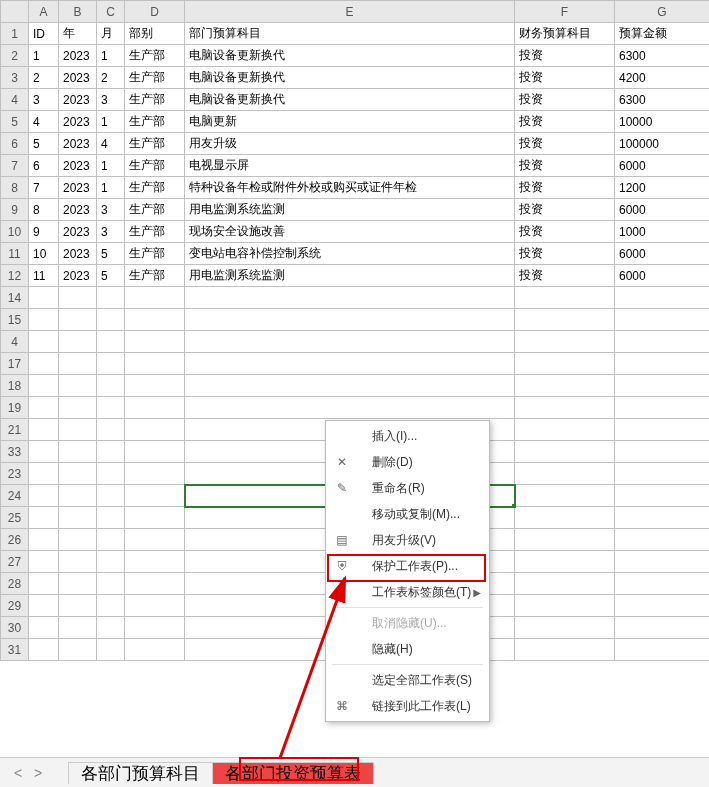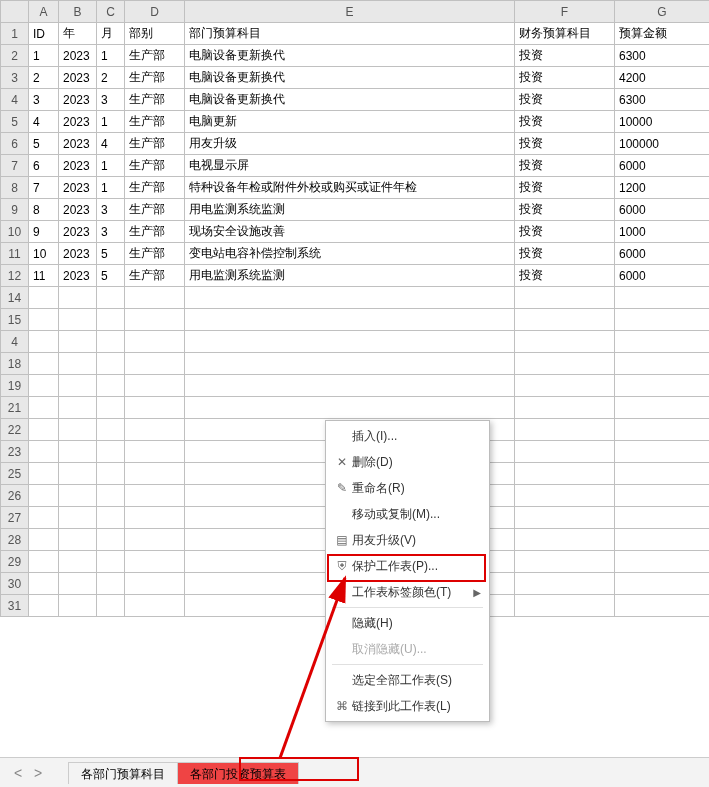--- a/index.html
+++ b/index.html
@@ -17,34 +17,34 @@
 .colF { width: 100px; }
 .colG { width: 95px; }
 .selcell { border: 2px solid #2e7d32 !important; position: relative; }
 .selcell::after { content: ""; position: absolute; right: -3px; bottom: -3px; width: 5px; height: 5px; background: #2e7d32; }
 
 
 .ctxmenu { position: absolute; left: 325px; top: 420px; width: 165px; background: #fff; border: 1px solid #bcbcbc; box-shadow: 2px 2px 6px rgba(0,0,0,0.25); z-index: 50; padding: 2px 0; }
 .mitem { display: flex; align-items: center; height: 26px; padding: 0 8px 0 6px; color: #333; cursor: default; }
 .mitem.disabled { color: #aaa; }
 .mitem .micon { width: 20px; display: inline-flex; justify-content: center; font-size: 12px; color: #666; }
-.mitem .mlabel { flex: 1; }
+.mitem .mlabel { flex: 1; margin-left: 20px; }
 .mitem .msub { font-size: 10px; color: #666; }
 .msep { height: 1px; background: #e0e0e0; margin: 2px 6px; }
 .hl { position: absolute; border: 2px solid #d00; pointer-events: none; z-index: 60; }
 .hl1 { left: 327px; top: 554px; width: 159px; height: 28px; }
 .hl2 { left: 239px; top: 757px; width: 120px; height: 24px; }
 
 
 .arrow { position: absolute; z-index: 55; pointer-events: none; }
 
 
 .tabbar { position: absolute; left: 0; right: 0; bottom: 0; height: 30px; background: #f3f3f3; border-top: 1px solid #ccc; display: flex; align-items: center; padding-left: 8px; }
 .navbtn { width: 20px; text-align: center; color: #888; font-size: 14px; }
-.tab { height: 22px; line-height: 22px; padding: 0 12px; border: 1px solid #ccc; border-bottom: none; margin-right: -1px; background: #f3f3f3; font-size: 12px; }
+.tab { height: 22px; line-height: 22px; padding: 0 12px; border: 1px solid #ccc; border-bottom: none; margin-right: -1px; background: #f3f3f3; font-size: 17px; }
 .tab.active { background: #ef4444; }
 </style>
 </head>
 <body>
 
 <div class="sheet">
 <table>
   <colgroup>
     <col style="width:28px">
         <col class="colA">
@@ -212,20 +212,30 @@
           <td class="rowhdr">4</td>
           <td></td>
           <td></td>
           <td></td>
           <td></td>
           <td></td>
           <td></td>
           <td></td>
         </tr>
         <tr>
+          <td class="rowhdr">17</td>
+          <td></td>
+          <td></td>
+          <td></td>
+          <td></td>
+          <td></td>
+          <td></td>
+          <td></td>
+        </tr>
+        <tr>
           <td class="rowhdr">18</td>
           <td></td>
           <td></td>
           <td></td>
           <td></td>
           <td></td>
           <td></td>
           <td></td>
         </tr>
         <tr>
@@ -242,36 +252,46 @@
           <td class="rowhdr">21</td>
           <td></td>
           <td></td>
           <td></td>
           <td></td>
           <td></td>
           <td></td>
           <td></td>
         </tr>
         <tr>
-          <td class="rowhdr">22</td>
+          <td class="rowhdr">33</td>
           <td></td>
           <td></td>
           <td></td>
           <td></td>
           <td></td>
           <td></td>
           <td></td>
         </tr>
         <tr>
           <td class="rowhdr">23</td>
           <td></td>
           <td></td>
           <td></td>
           <td></td>
           <td></td>
+          <td></td>
+          <td></td>
+        </tr>
+        <tr>
+          <td class="rowhdr">24</td>
+          <td></td>
+          <td></td>
+          <td></td>
+          <td></td>
+          <td class="selcell"></td>
           <td></td>
           <td></td>
         </tr>
         <tr>
           <td class="rowhdr">25</td>
           <td></td>
           <td></td>
           <td></td>
           <td></td>
           <td></td>
@@ -366,27 +386,27 @@
   <div class="mitem">
       <span class="micon">⛨</span>
       <span class="mlabel">保护工作表(P)...</span>
     </div>
   <div class="mitem">
       <span class="micon"></span>
       <span class="mlabel">工作表标签颜色(T)</span>
       <span class="msub">▶</span>
     </div>
   <div class="msep"></div>
+  <div class="mitem disabled">
+      <span class="micon"></span>
+      <span class="mlabel">取消隐藏(U)...</span>
+    </div>
   <div class="mitem">
       <span class="micon"></span>
       <span class="mlabel">隐藏(H)</span>
-    </div>
-  <div class="mitem disabled">
-      <span class="micon"></span>
-      <span class="mlabel">取消隐藏(U)...</span>
     </div>
   <div class="msep"></div>
   <div class="mitem">
       <span class="micon"></span>
       <span class="mlabel">选定全部工作表(S)</span>
     </div>
   <div class="mitem">
       <span class="micon">⌘</span>
       <span class="mlabel">链接到此工作表(L)</span>
     </div>

